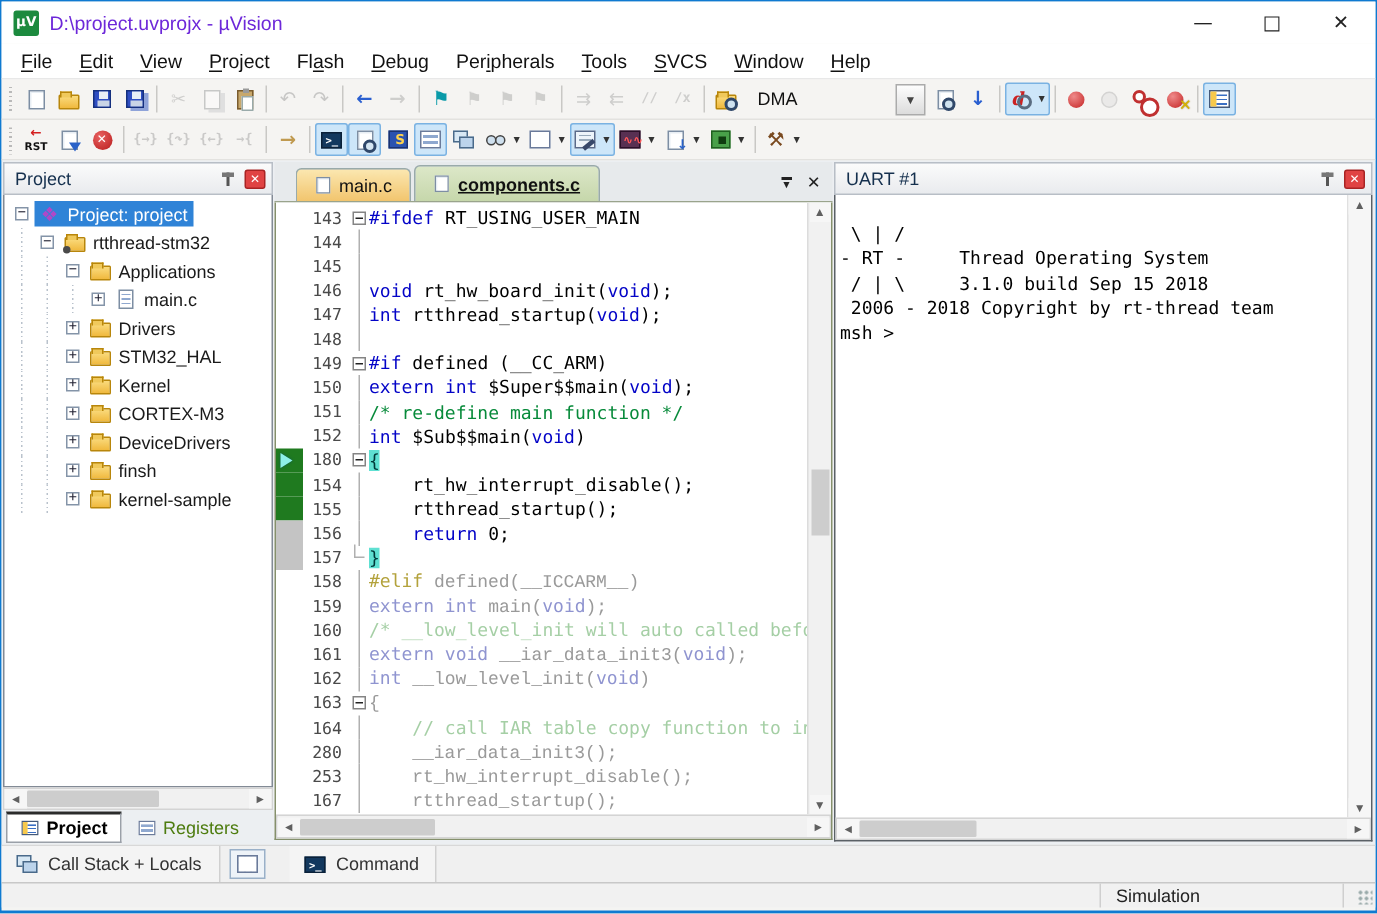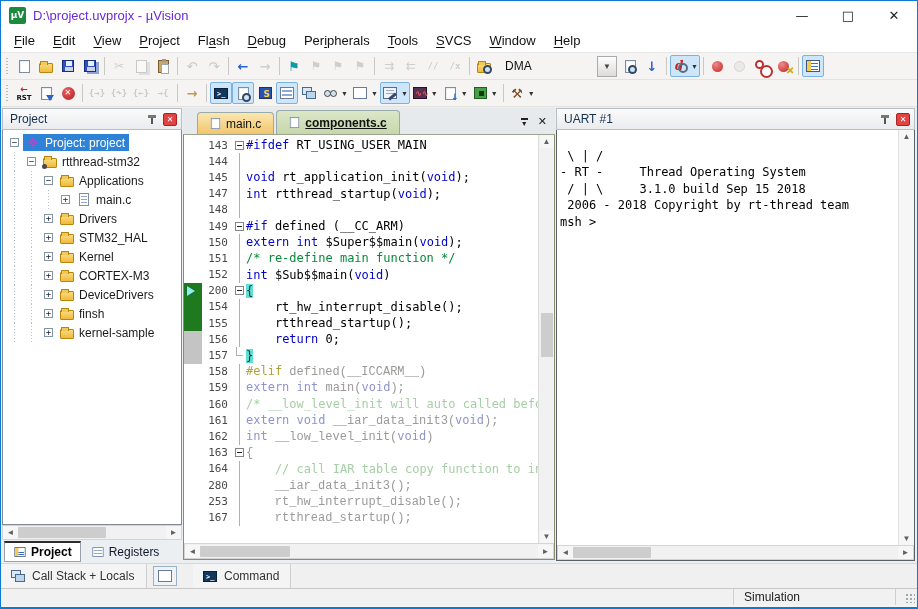--- a/index.html
+++ b/index.html
@@ -137,21 +137,21 @@
   .mk-filec{width:10px;height:13px;background:#fff;border:1px solid #7d8ea3;}
   .mk-filec::before{content:"";position:absolute;left:1px;top:2px;width:6px;height:7px;
      background:repeating-linear-gradient(#8fa8cf 0 1px,transparent 1px 3px);}
   
   .sb{background:#f1f1f1;display:flex;align-items:center;position:relative;}
   .sb-h{height:15px;border:1px solid #d4d4d4;}
   .sb-btn{width:15px;height:13px;display:flex;align-items:center;justify-content:center;font-size:8px;color:#606060;background:#f6f6f6;}
   .sb-thumb{height:11px;background:#cdcdcd;border-radius:1px;}
   
   #proj-tabs{height:22px;display:flex;align-items:flex-end;background:#eceff2;padding-left:2px;gap:2px;}
-  .ptab{height:21px;display:flex;align-items:center;gap:4px;padding:0 8px;font-size:12px;color:#0f172a;}
+  .ptab{height:21px;display:flex;align-items:center;gap:4px;padding:0 8px;font-size:12px;color:#4d7c0f;}
   .ptab.on{background:#fff;border:1px solid #9aa0a8;border-top:2px solid #2b2b2b;color:#000;font-weight:bold;}
   .ptab .mini{transform:scale(.8);}
   
   #editor{left:182px;width:372px;height:452px;}
   #edit-tabs{height:27px;background:#e7eaec;display:flex;align-items:flex-end;padding-left:14px;border-bottom:1px solid #9aa48c;}
   .etab{height:22px;display:flex;align-items:center;gap:5px;padding:0 12px;font-size:12px;color:#111;
      border:1px solid #9aa;border-bottom:none;border-radius:4px 4px 0 0;margin-right:2px;}
   .etab.t-main{background:linear-gradient(#fbe7b0,#f2c56e);}
   .etab.t-active{background:linear-gradient(#dce7c8,#c6d7ab);font-weight:bold;text-decoration:underline;height:24px;}
   .etab .mk-doc{transform:scale(.85);}
@@ -618,28 +618,29 @@
         <div id="edit-tab-icons">
           <span class="winlist-caret">▼</span>
           <span class="tabclose">✕</span>
         </div>
       </div>
       <div id="edit-frame">
         <div id="code-wrap">
           <div id="code">
               <div class="cl"><span class="cl-margin"></span><span class="cl-num">143</span><span class="cl-fold"><span class="fold-box"></span></span><span class="cl-code"><span class="sg-pp">#ifdef</span><span class="sg-t"> RT_USING_USER_MAIN</span></span></div>
               <div class="cl"><span class="cl-margin"></span><span class="cl-num">144</span><span class="cl-fold"><span class="fold-line"></span></span><span class="cl-code"></span></div>
-              <div class="cl"><span class="cl-margin"></span><span class="cl-num">145</span><span class="cl-fold"><span class="fold-line"></span></span><span class="cl-code"><span class="sg-kw">void</span><span class="sg-t"> rt_application_init(</span><span class="sg-kw">void</span><span class="sg-t">);</span></span></div>
+              <div class="cl"><span class="cl-margin"></span><span class="cl-num">145</span><span class="cl-fold"><span class="fold-line"></span></span></div>
+              <div class="cl"><span class="cl-margin"></span><span class="cl-num">146</span><span class="cl-fold"><span class="fold-line"></span></span><span class="cl-code"><span class="sg-kw">void</span><span class="sg-t"> rt_hw_board_init(</span><span class="sg-kw">void</span><span class="sg-t">);</span></span></div>
               <div class="cl"><span class="cl-margin"></span><span class="cl-num">147</span><span class="cl-fold"><span class="fold-line"></span></span><span class="cl-code"><span class="sg-kw">int</span><span class="sg-t"> rtthread_startup(</span><span class="sg-kw">void</span><span class="sg-t">);</span></span></div>
               <div class="cl"><span class="cl-margin"></span><span class="cl-num">148</span><span class="cl-fold"><span class="fold-line"></span></span><span class="cl-code"></span></div>
               <div class="cl"><span class="cl-margin"></span><span class="cl-num">149</span><span class="cl-fold"><span class="fold-box"></span></span><span class="cl-code"><span class="sg-pp">#if</span><span class="sg-t"> defined (__CC_ARM)</span></span></div>
               <div class="cl"><span class="cl-margin"></span><span class="cl-num">150</span><span class="cl-fold"><span class="fold-line"></span></span><span class="cl-code"><span class="sg-kw">extern</span><span class="sg-t"> </span><span class="sg-kw">int</span><span class="sg-t"> $Super$$main(</span><span class="sg-kw">void</span><span class="sg-t">);</span></span></div>
               <div class="cl"><span class="cl-margin"></span><span class="cl-num">151</span><span class="cl-fold"><span class="fold-line"></span></span><span class="cl-code"><span class="sg-cmt">/* re-define main function */</span></span></div>
               <div class="cl"><span class="cl-margin"></span><span class="cl-num">152</span><span class="cl-fold"><span class="fold-line"></span></span><span class="cl-code"><span class="sg-kw">int</span><span class="sg-t"> $Sub$$main(</span><span class="sg-kw">void</span><span class="sg-t">)</span></span></div>
-              <div class="cl"><span class="cl-margin mgreen"><span class="pc-arrow"></span></span><span class="cl-num">200</span><span class="cl-fold"><span class="fold-box"></span></span><span class="cl-code"><span class="sg-bhl">{</span></span></div>
+              <div class="cl"><span class="cl-margin mgreen"><span class="pc-arrow"></span></span><span class="cl-num">180</span><span class="cl-fold"><span class="fold-box"></span></span><span class="cl-code"><span class="sg-bhl">{</span></span></div>
               <div class="cl"><span class="cl-margin mgreen"></span><span class="cl-num">154</span><span class="cl-fold"><span class="fold-line"></span></span><span class="cl-code"><span class="sg-t">    rt_hw_interrupt_disable();</span></span></div>
               <div class="cl"><span class="cl-margin mgreen"></span><span class="cl-num">155</span><span class="cl-fold"><span class="fold-line"></span></span><span class="cl-code"><span class="sg-t">    rtthread_startup();</span></span></div>
               <div class="cl"><span class="cl-margin mgray"></span><span class="cl-num">156</span><span class="cl-fold"><span class="fold-line"></span></span><span class="cl-code"><span class="sg-t">    </span><span class="sg-kw">return</span><span class="sg-t"> 0;</span></span></div>
               <div class="cl"><span class="cl-margin mgray"></span><span class="cl-num">157</span><span class="cl-fold"><span class="fold-end"></span></span><span class="cl-code"><span class="sg-bhl">}</span></span></div>
               <div class="cl"><span class="cl-margin"></span><span class="cl-num">158</span><span class="cl-fold"><span class="fold-line"></span></span><span class="cl-code"><span class="sg-ppe">#elif</span><span class="sg-itxt"> defined(__ICCARM__)</span></span></div>
               <div class="cl"><span class="cl-margin"></span><span class="cl-num">159</span><span class="cl-fold"><span class="fold-line"></span></span><span class="cl-code"><span class="sg-ikw">extern</span><span class="sg-itxt"> </span><span class="sg-ikw">int</span><span class="sg-itxt"> main(</span><span class="sg-ikw">void</span><span class="sg-itxt">);</span></span></div>
               <div class="cl"><span class="cl-margin"></span><span class="cl-num">160</span><span class="cl-fold"><span class="fold-line"></span></span><span class="cl-code"><span class="sg-icmt">/* __low_level_init will auto called before main function */</span></span></div>
               <div class="cl"><span class="cl-margin"></span><span class="cl-num">161</span><span class="cl-fold"><span class="fold-line"></span></span><span class="cl-code"><span class="sg-ikw">extern</span><span class="sg-itxt"> </span><span class="sg-ikw">void</span><span class="sg-itxt"> __iar_data_init3(</span><span class="sg-ikw">void</span><span class="sg-itxt">);</span></span></div>
               <div class="cl"><span class="cl-margin"></span><span class="cl-num">162</span><span class="cl-fold"><span class="fold-line"></span></span><span class="cl-code"><span class="sg-ikw">int</span><span class="sg-itxt"> __low_level_init(</span><span class="sg-ikw">void</span><span class="sg-itxt">)</span></span></div>
               <div class="cl"><span class="cl-margin"></span><span class="cl-num">163</span><span class="cl-fold"><span class="fold-box"></span></span><span class="cl-code"><span class="sg-itxt">{</span></span></div>

